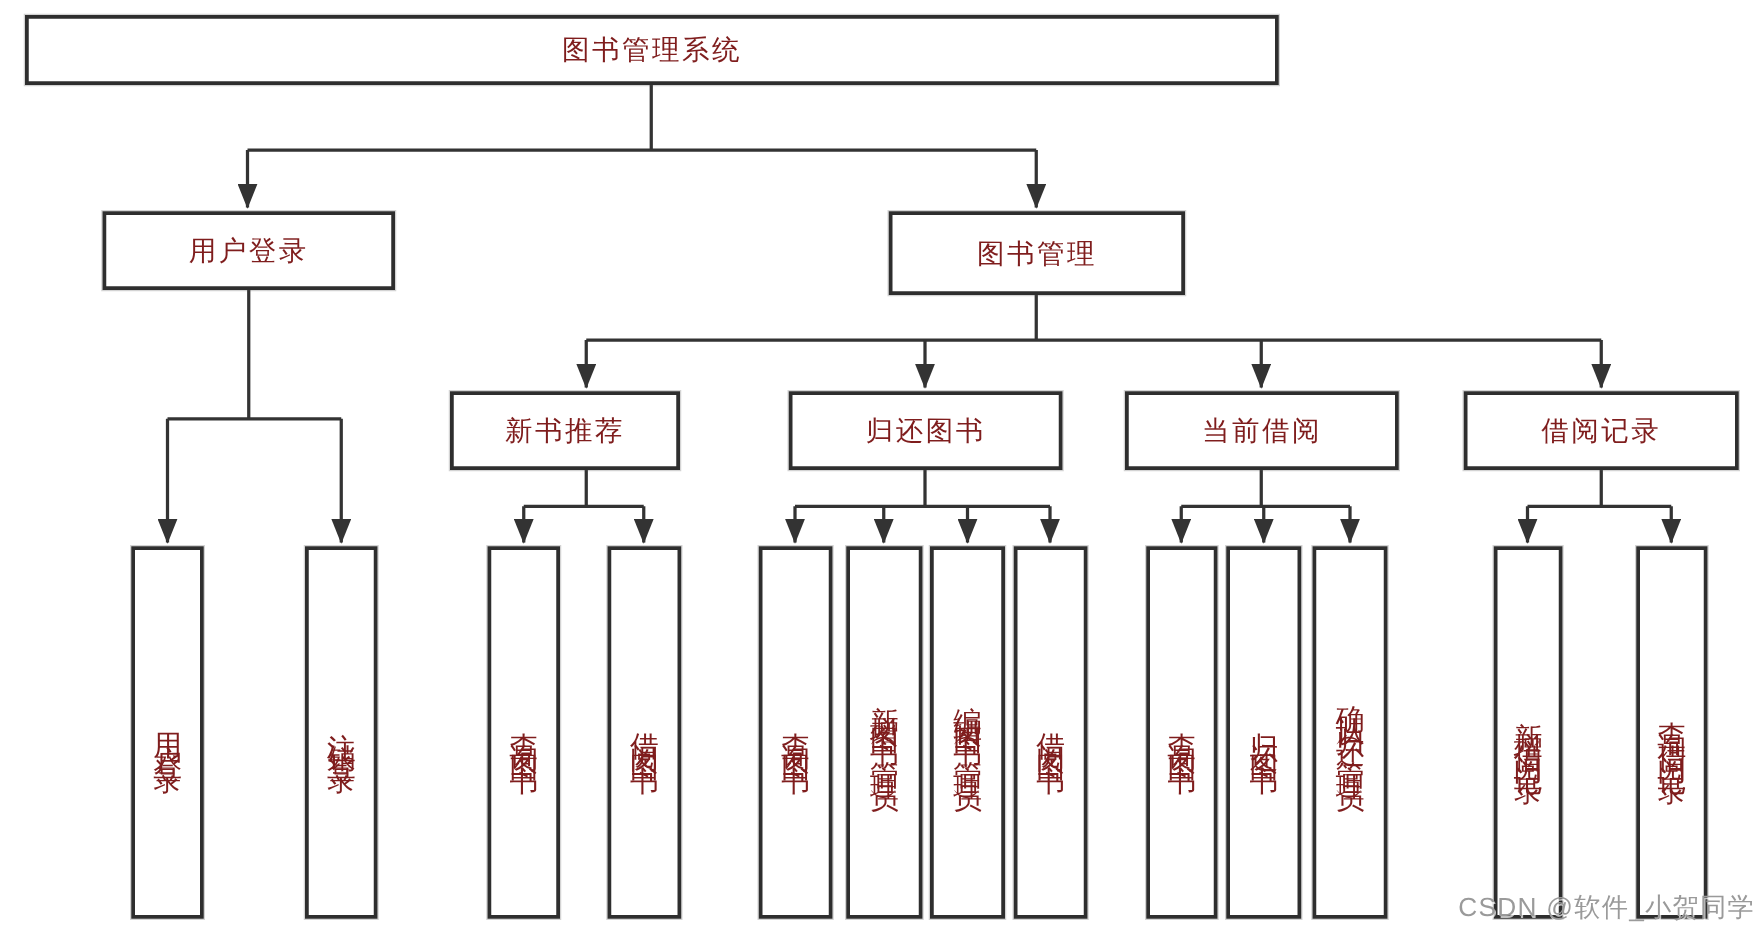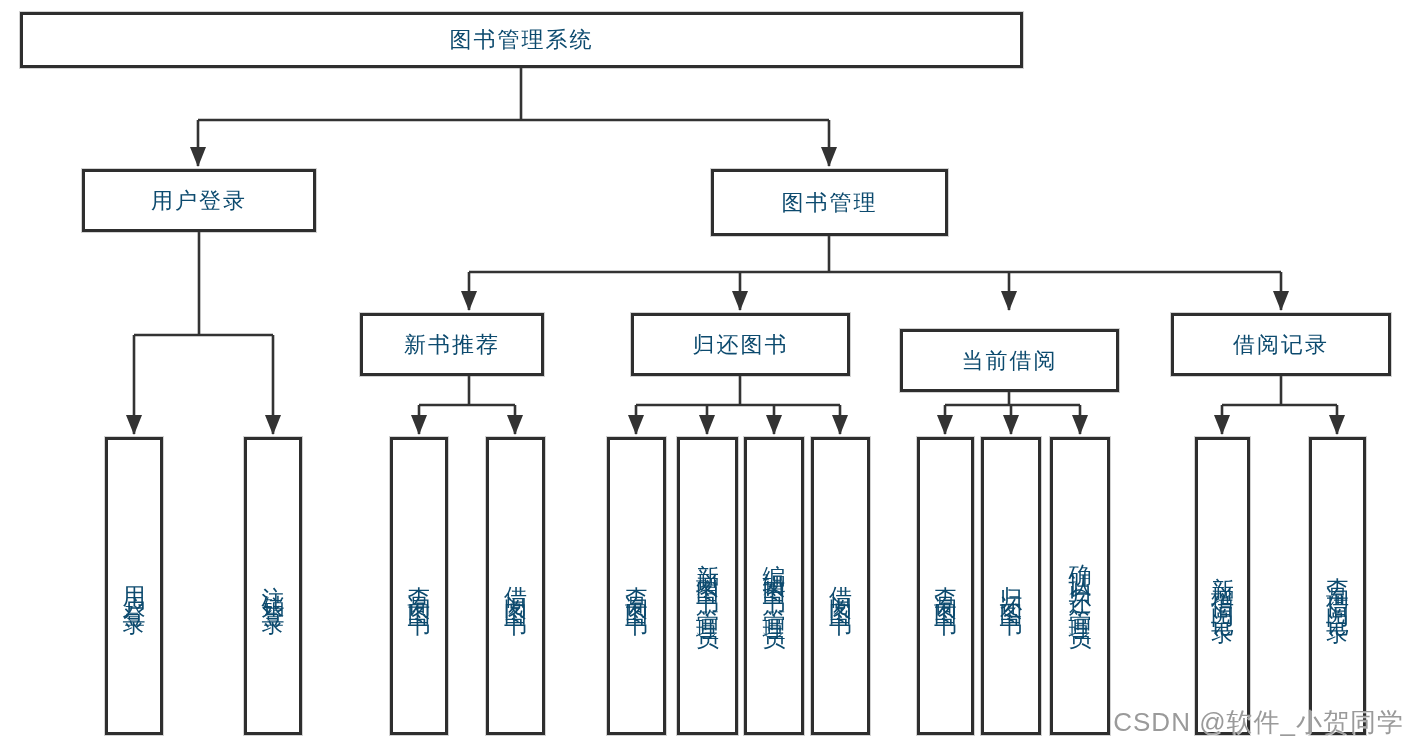--- a/index.html
+++ b/index.html
@@ -24,37 +24,37 @@
   }
   .box {
     position: absolute;
     box-sizing: border-box;
     background: #ffffff;
     border: 3px solid #2e2e2e;
     box-shadow: 0 0 0 1px rgba(80,80,80,0.25);
     display: flex;
     align-items: center;
     justify-content: center;
-    color: #0c4a6e;
+    color: #7f1d1d;
     z-index: 2;
   }
   .box.h { font-size: 22px; letter-spacing: 2px; }
   .box.v .vtext {
     writing-mode: vertical-rl;
     text-orientation: mixed;
     font-size: 23px;
     letter-spacing: 9px;
     line-height: 1;
     white-space: nowrap;
   }
   .watermark {
     position: absolute;
     right: 1px;
     bottom: 7px;
-    font-size: 26px;
+    font-size: 21px;
     color: #9a9a9a;
     letter-spacing: 1px;
     z-index: 5;
     text-shadow: 1px 1px 0 rgba(255,255,255,0.7);
   }
 </style>
 </head>
 <body>
 
 <div class="stage">
@@ -131,21 +131,21 @@
   <div class="box h" style="left:711px; top:169px; width:237px; height:67px;">
     <span>图书管理</span>
   </div>
 
   <div class="box h" style="left:360px; top:313px; width:184px; height:63px;">
     <span>新书推荐</span>
   </div>
   <div class="box h" style="left:631px; top:313px; width:219px; height:63px;">
     <span>归还图书</span>
   </div>
-  <div class="box h" style="left:900px; top:313px; width:219px; height:63px;margin-top:16px;">
+  <div class="box h" style="left:900px; top:313px; width:219px; height:63px;">
     <span>当前借阅</span>
   </div>
   <div class="box h" style="left:1171px; top:313px; width:220px; height:63px;">
     <span>借阅记录</span>
   </div>
 
   <div class="box v" style="left:105px; top:437px; width:58px; height:298px;">
     <span class="vtext">用户登录</span>
   </div>
   <div class="box v" style="left:244px; top:437px; width:58px; height:298px;">

